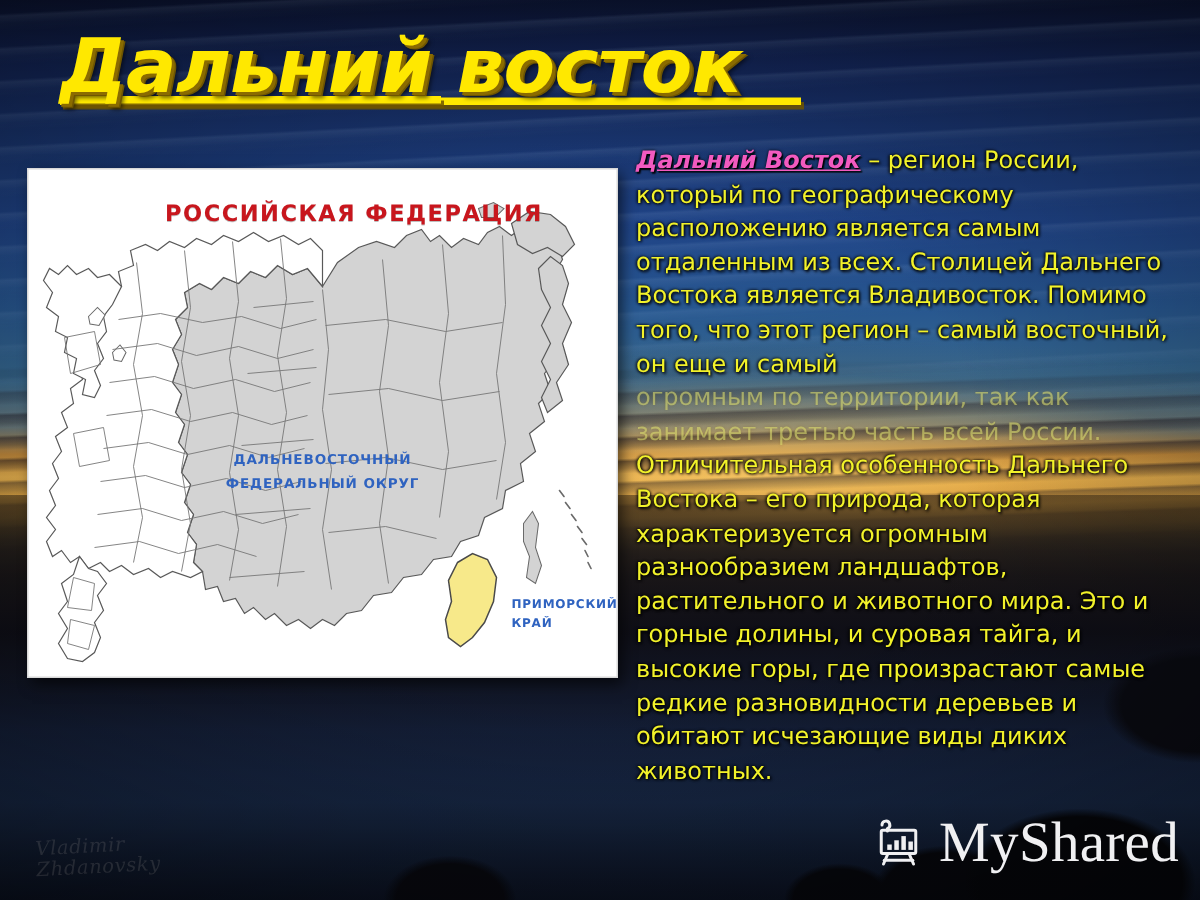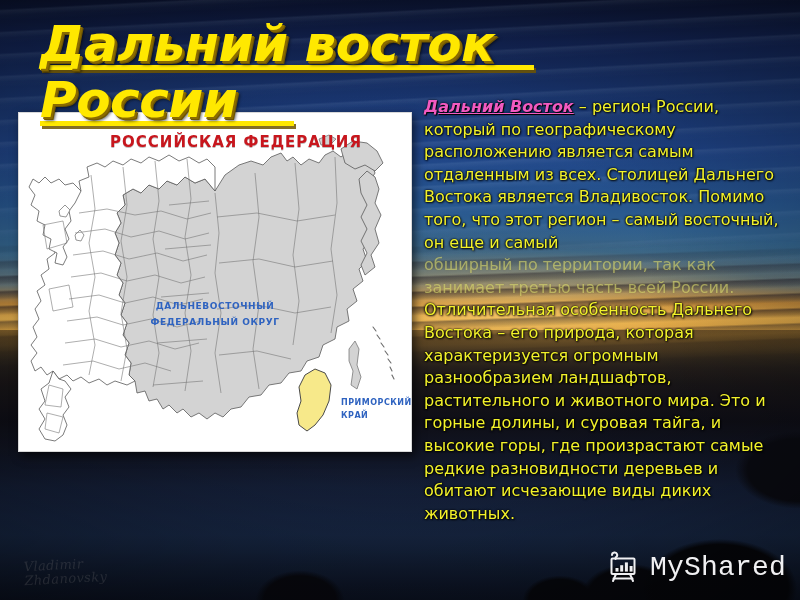--- a/index.html
+++ b/index.html
@@ -203,22 +203,22 @@
     text-shadow:0 0 2px rgba(120,95,30,.55);
   }
 
   
   #myshared-logo{
     position:absolute;right:14px;bottom:16px;
     display:flex;align-items:center;gap:9px;
     z-index:50;
   }
   #myshared-text{
-    font-family:Liberation Mono, monospace;
-    font-size:28px;font-weight:normal;
+    font-family:Liberation Serif, serif;
+    font-size:38px;font-weight:normal;
     color:#f0f0f2;letter-spacing:.2px;
   }
 
   
   #signature{
     position:absolute;left:24px;bottom:14px;
     z-index:45;
     font-family:"DejaVu Serif", serif;
     font-style:italic;font-size:13px;line-height:14px;
     color:rgba(180,175,170,.16);
@@ -235,21 +235,20 @@
   <div class="bg-layer bg-clouds"></div>
   <div class="bg-layer bg-glow"></div>
   <div class="bg-layer bg-darkbands"></div>
   <div class="bg-layer bg-water"></div>
   <div class="bg-layer bg-rocks"></div>
   <div class="bg-layer bg-vignette"></div>
 
   <div id="title-block">
     <div class="title-line">Дальний восток</div>
     <div class="title-underline" id="title-line-1-underline"></div>
-    <div class="title-line" style="margin-top:4px;">России</div>
     <div class="title-underline" id="title-line-2-underline"></div>
   </div>
 
   <div id="map-panel">
 
     <svg id="map-svg" viewBox="0 0 392 338" xmlns="http://www.w3.org/2000/svg">
       <defs>
         <style>
           .reg  { fill:#ffffff; stroke:#595959; stroke-width:0.8; }
           .east { fill:#d3d3d3; stroke:#595959; stroke-width:0.8; }
@@ -370,21 +369,21 @@
       <text class="map-label map-label-pk" x="322" y="292" text-anchor="start">ПРИМОРСКИЙ</text>
       <text class="map-label map-label-pk" x="322" y="305" text-anchor="start">КРАЙ</text>
     </svg>
 
     <div id="map-title">РОССИЙСКАЯ ФЕДЕРАЦИЯ</div>
   </div>
 
   <div id="body-text">
     <p><span class="lead-term">Дальний Восток</span><span> – регион России, который по географическому расположению является самым отдаленным из всех. Столицей Дальнего Востока является Владивосток. Помимо того, что этот регион – самый восточный, он еще и самый</span>
     </p>
-    <p class="washed">обширный по территории, так как занимает третью часть всей России.</p>
+    <p class="washed">огромным по территории, так как занимает третью часть всей России.</p>
     <p>Отличительная особенность Дальнего Востока – его природа, которая характеризуется огромным разнообразием ландшафтов, растительного и животного мира. Это и горные долины, и суровая тайга, и высокие горы, где произрастают самые редкие разновидности деревьев и обитают исчезающие виды диких животных.</p>
   </div>
 
   <div id="myshared-logo">
     <svg width="36" height="34" viewBox="0 0 36 34">
       <g fill="none" stroke="#f0f0f2" stroke-width="2" stroke-linecap="round" stroke-linejoin="round">
 
         <path d="M7,5 a2.6,2.6 0 1 1 3.6,2.4 L10.6,9"></path>
 
         <rect x="6.5" y="8.5" width="23" height="15.5" rx="1"></rect>

